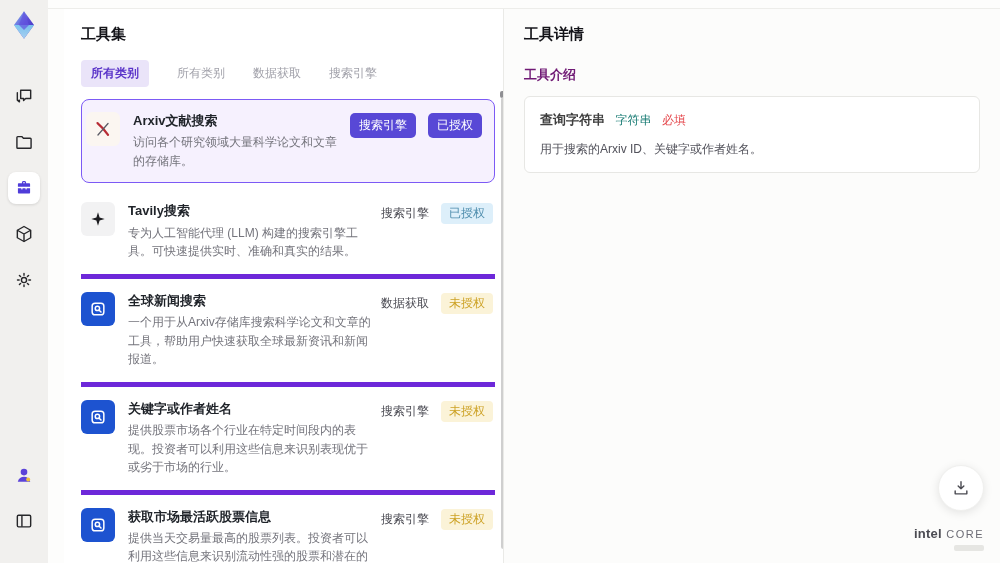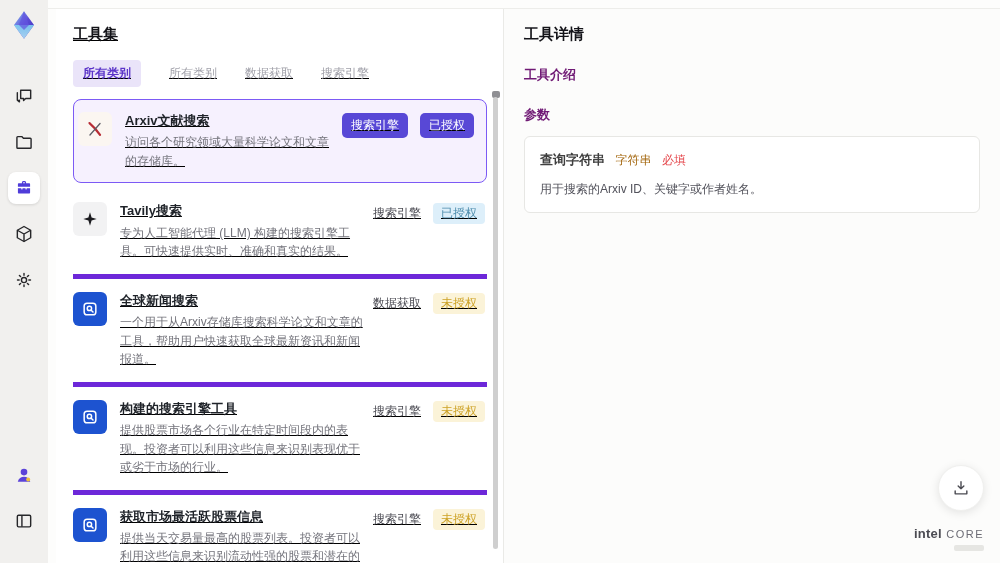--- a/index.html
+++ b/index.html
@@ -11,22 +11,22 @@
           display:flex; flex-direction:column; align-items:center; padding:10px 0 12px; z-index:5; }
   .rail .logo { width:30px; height:30px; margin-bottom:40px; }
   .rail-item { width:32px; height:32px; display:flex; align-items:center; justify-content:center;
                margin-bottom:14px; border-radius:8px; cursor:pointer; }
   .rail-item svg { width:20px; height:20px; }
   .rail-item.active { background:#ffffff; box-shadow:0 1px 3px rgba(0,0,0,.12); }
   .rail-bottom { margin-top:auto; display:flex; flex-direction:column; align-items:center; }
 
   
   .topline { position:absolute; left:48px; right:0; top:8px; height:1px; background:#ededea; }
-  .list-panel { position:absolute; left:56px; top:9px; width:455px; bottom:0; background:#ffffff;
-                padding:16px 24px 0 17px; overflow:hidden;text-decoration:underline; }
+  .list-panel { position:absolute; left:64px; top:9px; width:455px; bottom:0; background:#ffffff;
+                padding:16px 24px 0 17px; overflow:hidden; }
   .detail-panel { position:absolute; left:503px; right:0; top:9px; bottom:0; background:#fcfcfb;
                   border-left:1px solid #eaeae7; padding:16px 20px; }
 
   .page-title { font-size:15px; font-weight:700; color:#141419; margin-bottom:16px; }
 
   
   .tabs { display:flex; align-items:center; gap:28px; margin-bottom:12px; }
   .tab { font-size:12px; color:#a1a1aa; padding:5px 0; cursor:pointer; white-space:nowrap; }
   .tab.active { background:#eae4f9; color:#5b34c9; padding:5px 10px; border-radius:4px; font-weight:600; }
 
@@ -53,21 +53,21 @@
   
   .scroll-track { position:absolute; right:13px; top:88px; bottom:14px; width:5px; background:#cfcfcf; border-radius:3px; }
   .scroll-thumb { position:absolute; right:11px; top:82px; width:8px; height:7px; background:#8f8f93; border-radius:2px; }
 
   
   .section-heading { font-size:13px; font-weight:700; color:#701a75; margin:22px 0 12px; }
   .detail-title { font-size:15px; font-weight:700; color:#141419; }
   .info-box { background:#ffffff; border:1px solid #e7e7e4; border-radius:6px; padding:13px 15px;
               font-size:12.5px; color:#3f3f46; line-height:1.6; }
   .param-name { font-size:13px; font-weight:700; color:#404040; }
-  .param-type { font-size:12px; color:#a16207; margin-left:7px; }
+  .param-type { font-size:12px; color:#0f766e; margin-left:7px; }
   .param-required { font-size:12px; color:#e5484d; margin-left:7px; }
   .param-desc { font-size:12px; color:#52525b; margin-top:9px; line-height:1.6; }
 
   
   .fab { position:absolute; right:16px; bottom:52px; width:46px; height:46px; border-radius:50%;
          background:#ffffff; border:1px solid #f0f0ee; box-shadow:0 2px 10px rgba(0,0,0,.10);
          display:flex; align-items:center; justify-content:center; cursor:pointer; z-index:6; }
   .brand { position:absolute; right:16px; bottom:12px; text-align:right; z-index:6; line-height:1.1; }
   .brand .b1 { font-size:13px; font-weight:700; color:#4b4b52; letter-spacing:.2px; }
   .brand .b2 { font-size:11px; font-weight:400; color:#6b6b74; letter-spacing:1.5px; }
@@ -208,21 +208,21 @@
 
     <div class="tool-row">
       <div class="tool-icon ti-blue">
         <svg viewBox="0 0 24 24" width="20" height="20" fill="none" stroke="#ffffff">
           <rect x="5" y="5" width="14" height="14" rx="3.5" stroke-width="1.8"></rect>
           <circle cx="11.3" cy="11.3" r="2.6" stroke-width="1.8"></circle>
           <path d="M13.4 13.4l2.2 2.2" stroke-width="1.8" stroke-linecap="round"></path>
         </svg>
       </div>
       <div class="tool-text">
-        <div class="tool-name">构建的搜索引擎工具</div>
+        <div class="tool-name">关键字或作者姓名</div>
         <div class="tool-desc">提供股票市场各个行业在特定时间段内的表现。投资者可以利用这些信息来识别表现优于或劣于市场的行业。</div>
       </div>
       <div class="tool-meta">
         <span class="cat-label">搜索引擎</span>
         <span class="badge badge-yellow">未授权</span>
       </div>
     </div>
 
     <div class="tool-row">
       <div class="tool-icon ti-blue">
@@ -244,21 +244,20 @@
 
     <div class="scroll-thumb"></div>
     <div class="scroll-track"></div>
   </div>
 
   <div class="detail-panel">
     <div class="detail-title">工具详情</div>
 
     <div class="section-heading">工具介绍</div>
 
-    <div class="section-heading">参数</div>
     <div class="info-box">
       <div>
         <span class="param-name">查询字符串</span>
         <span class="param-type">字符串</span>
         <span class="param-required">必填</span>
       </div>
       <div class="param-desc">用于搜索的Arxiv ID、关键字或作者姓名。</div>
     </div>
   </div>
 

